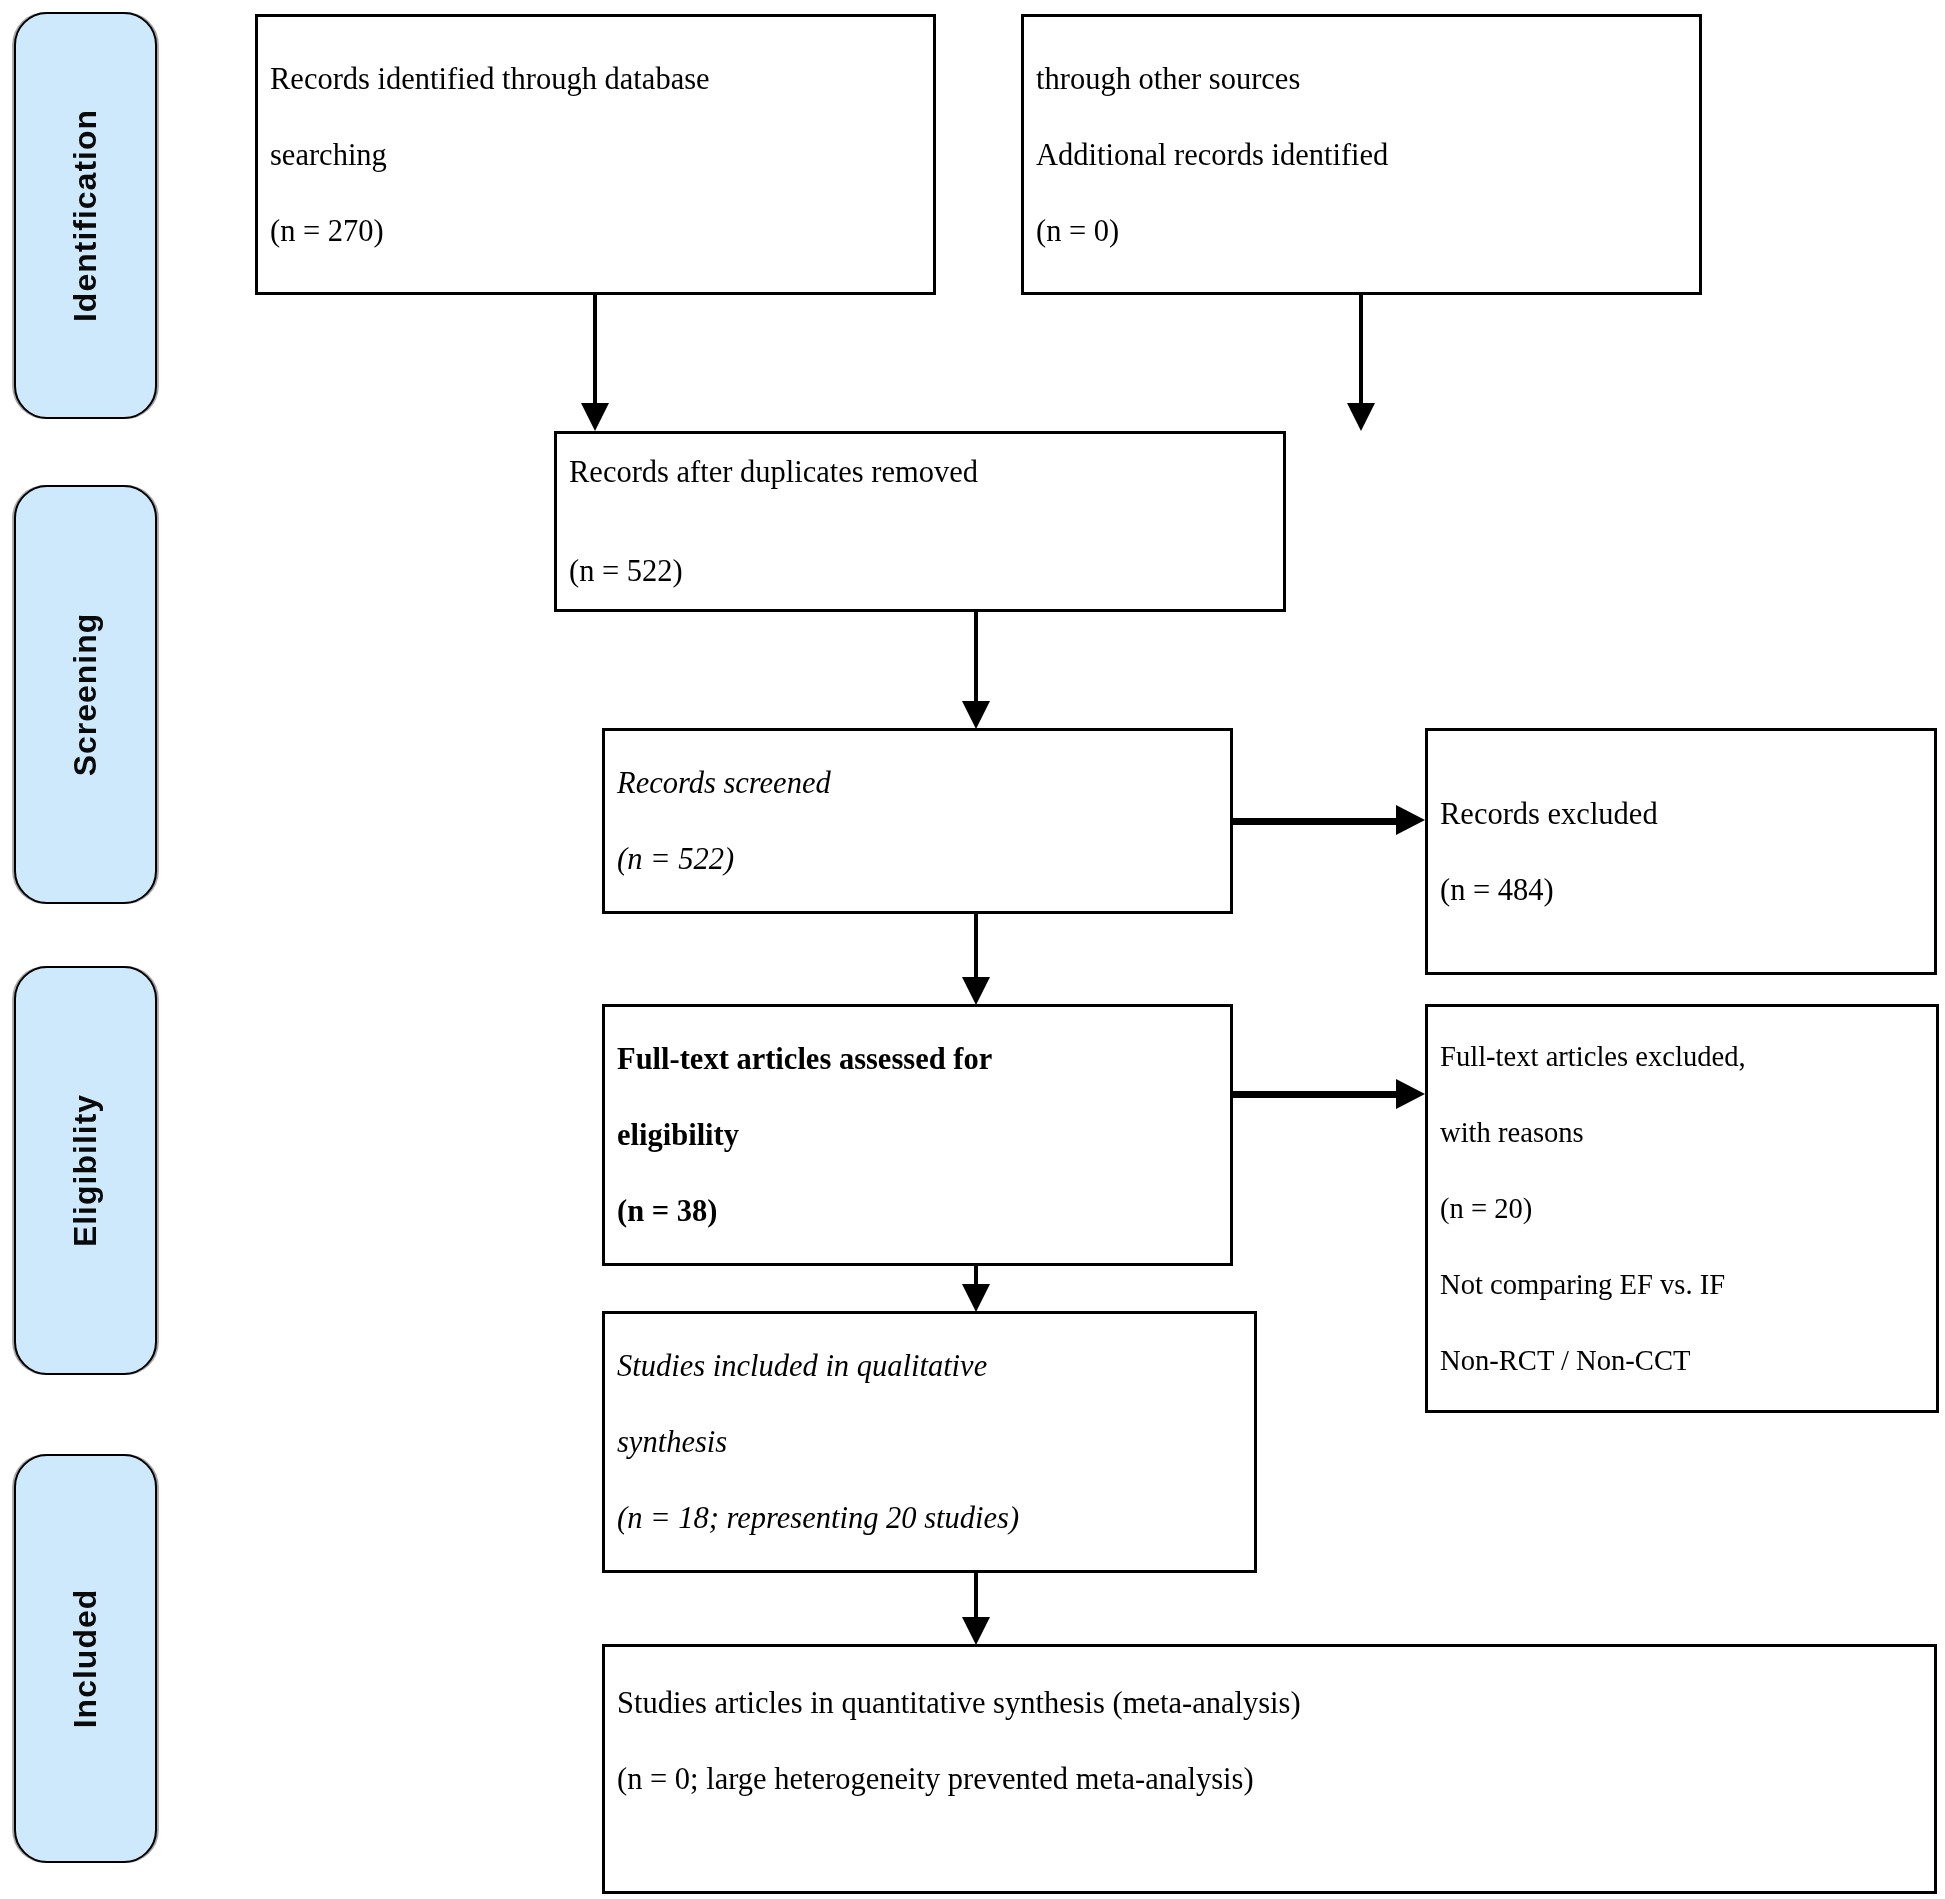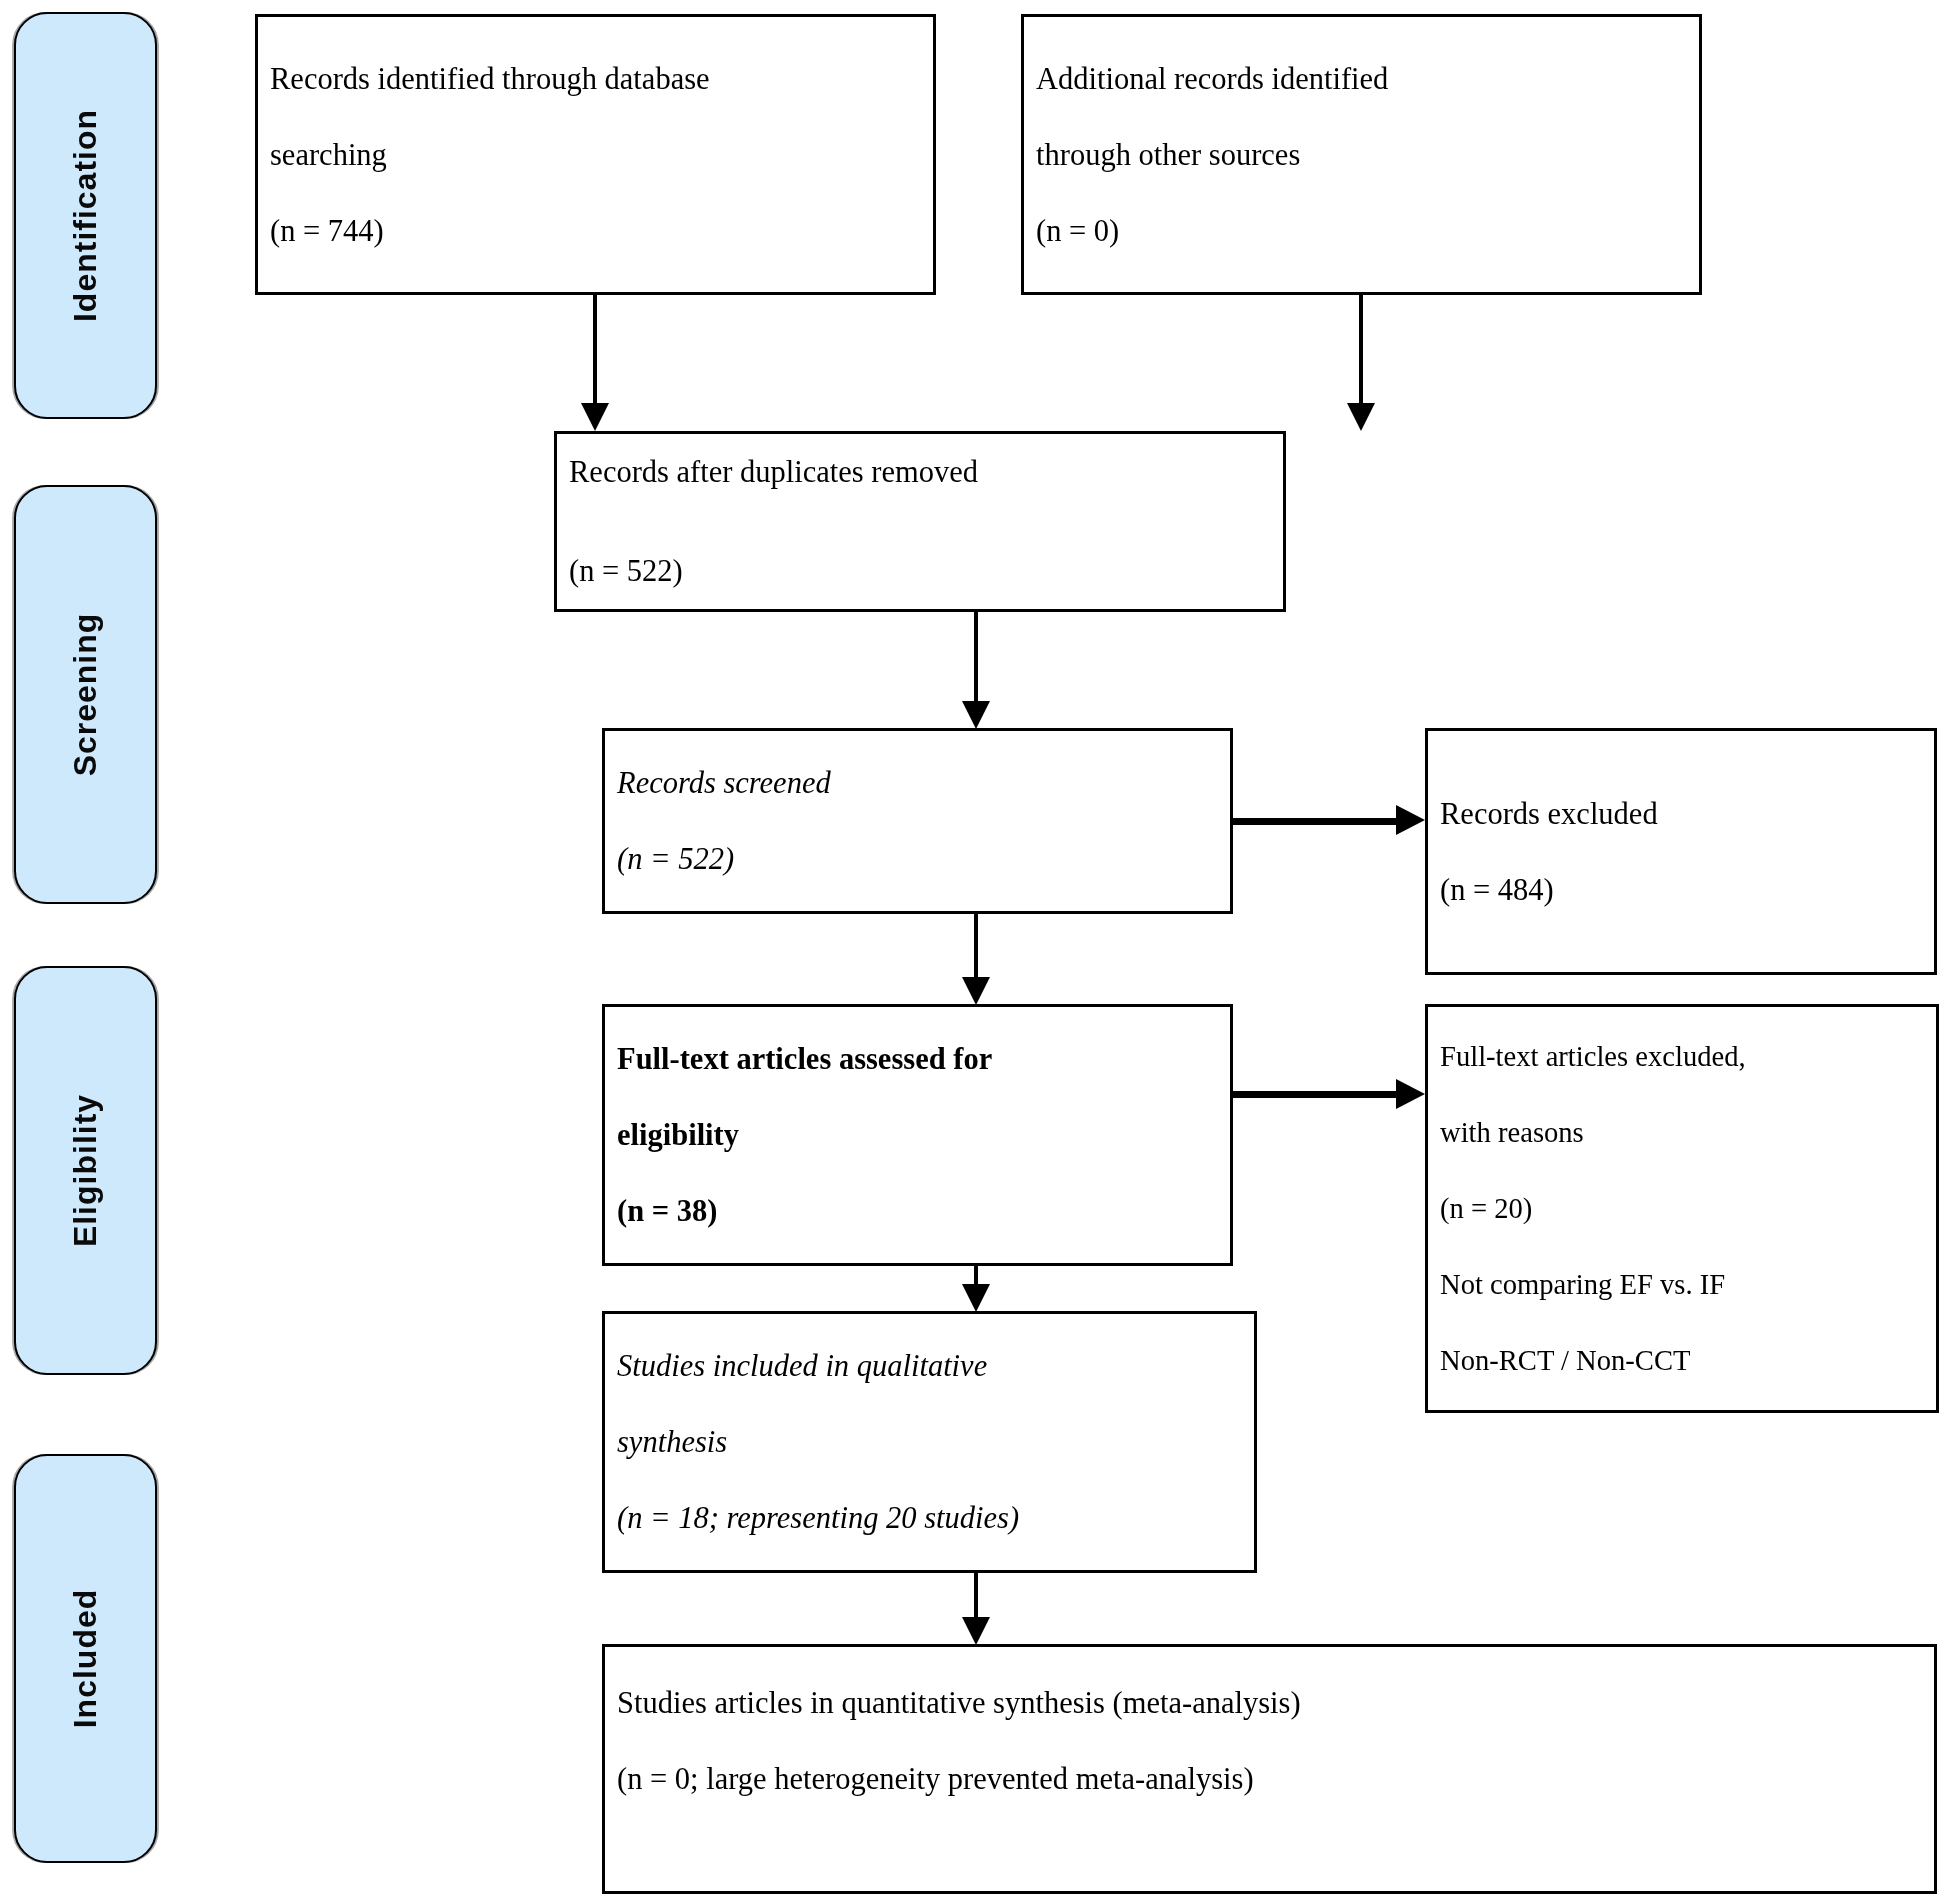--- a/index.html
+++ b/index.html
@@ -75,26 +75,26 @@
 <div class="stage" style="top:966px; height:409px;">
   <span class="stage-label">Eligibility</span>
 </div>
 <div class="stage" style="top:1454px; height:409px;">
   <span class="stage-label">Included</span>
 </div>
 
 <div class="fbox" style="left:255px; top:14.3px; width:681px; height:281px;">
   <div class="line">Records identified through database</div>
   <div class="line">searching</div>
-  <div class="line">(n = 744)</div>
+  <div class="line">(n = 270)</div>
 </div>
 
 <div class="fbox" style="left:1021px; top:14.3px; width:681px; height:281px;">
+  <div class="line">through other sources</div>
   <div class="line">Additional records identified</div>
-  <div class="line">through other sources</div>
   <div class="line">(n = 0)</div>
 </div>
 
 <div class="fbox" style="left:554px; top:431px; width:732px; height:181px;gap:23px;">
   <div class="line">Records after duplicates removed</div>
   <div class="line">(n = 522)</div>
 </div>
 
 <div class="fbox" style="left:602px; top:728px; width:631px; height:186px;font-style:italic;">
   <div class="line">Records screened</div>

